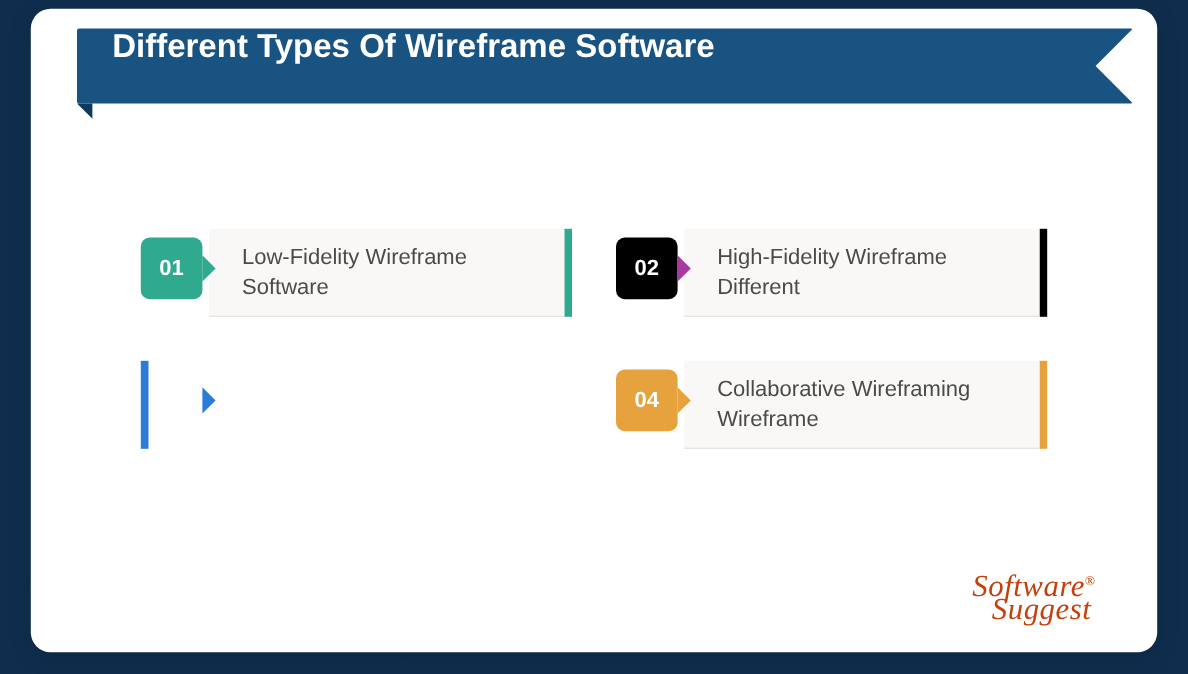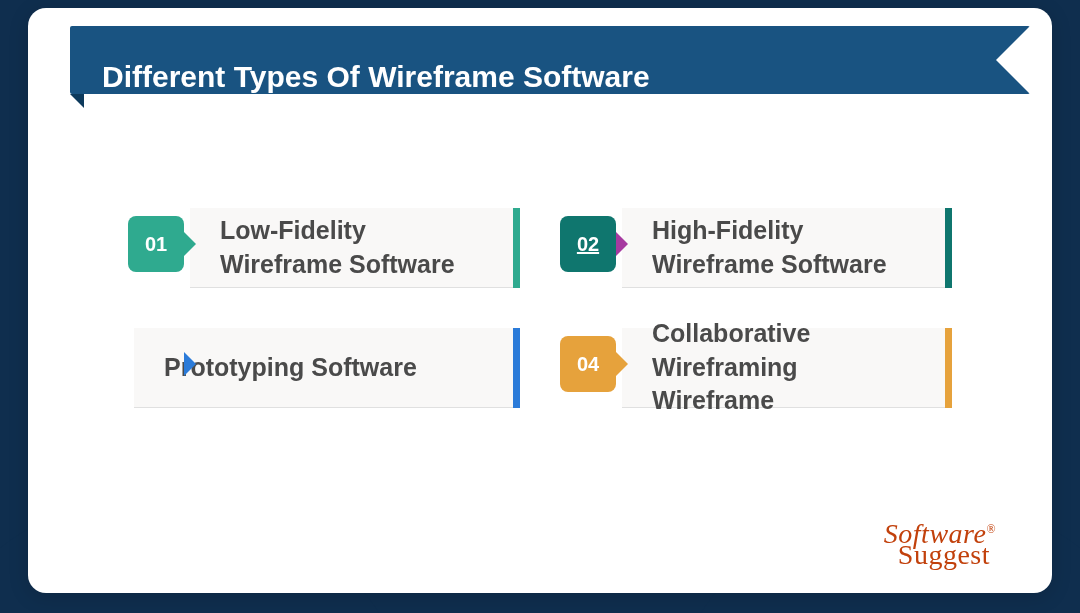--- a/index.html
+++ b/index.html
@@ -22,21 +22,21 @@
       box-shadow: 0 4px 20px rgba(0,0,0,0.15);
     }
     .ribbon {
       position: absolute;
       top: 18px;
       left: 42px;
       width: 960px;
       height: 68px;
       background: #195381;
       display: flex;
-      align-items: flex-end;
+      align-items: flex-start;
       padding-left: 32px;
       border-radius: 2px;
     }
     .ribbon-title {
       color: #fff;
       font-size: 30px;
       font-weight: 700;
     }
     .ribbon-notch {
       position: absolute;
@@ -106,48 +106,47 @@
       align-items: center;
       padding-left: 30px;
       padding-right: 20px;
       margin-left: 6px;
       border-bottom: 1px solid #e0e0e0;
       position: relative;
       z-index: 1;
     }
     .item-label {
       color: #4a4a4a;
-      font-size: 25px;
+      font-size: 20px;
       line-height: 1.35;
-      font-weight: bold;
     }
     .end-bar {
       width: 7px;
       margin-left: 0;
     }
     .color-teal { background: #2faa8f; }
     .arrow-teal { border-left: 12px solid #2faa8f; }
-    .color-purple { background: #0f766e; text-decoration: underline; }
+    .color-purple { background: #000000; }
     .arrow-purple { border-left: 12px solid #a63aa0; }
     .color-blue { background: #2b7bd9; }
     .arrow-blue { border-left: 12px solid #2b7bd9; }
     .color-orange { background: #e6a23c; }
     .arrow-orange { border-left: 12px solid #e6a23c; }
     .brand {
       position: absolute;
       bottom: 26px;
       right: 56px;
       color: #c2410c;
       font-family: Georgia, 'Times New Roman', serif;
       font-size: 28px;
       line-height: 0.9;
       letter-spacing: 0.5px;
     }
     .brand .top { display: block; font-style: italic; }
-    .brand .bottom { display: block; margin-left: 14px; margin-top: -4px; }
+    .brand .bottom { display: block; font-style: italic; margin-left: 14px; margin-top: -4px; text-align: center; }
     .brand .reg { font-size: 12px; vertical-align: super; font-style: normal; }
     .bg-circle-left {
       position: absolute;
       bottom: -400px;
       left: -100px;
       width: 520px;
       height: 520px;
       border-radius: 50%;
       background: #0f2e4e;
     }
@@ -183,30 +182,27 @@
       <div class="item-body">
         <div class="item-label">Low-Fidelity Wireframe Software</div>
       </div>
       <div class="end-bar color-teal"></div>
     </div>
 
     <div class="item">
       <div class="badge color-purple">02</div>
       <div class="badge-arrow arrow-purple"></div>
       <div class="item-body">
-        <div class="item-label">High-Fidelity Wireframe Software</div>
+        <div class="item-label">High-Fidelity Wireframe Different</div>
       </div>
       <div class="end-bar color-purple"></div>
     </div>
 
     <div class="item">
       <div class="badge-arrow arrow-blue"></div>
-      <div class="item-body">
-        <div class="item-label">Prototyping Software</div>
-      </div>
       <div class="end-bar color-blue"></div>
     </div>
 
     <div class="item">
       <div class="badge color-orange">04</div>
       <div class="badge-arrow arrow-orange"></div>
       <div class="item-body">
         <div class="item-label">Collaborative Wireframing Wireframe</div>
       </div>
       <div class="end-bar color-orange"></div>

